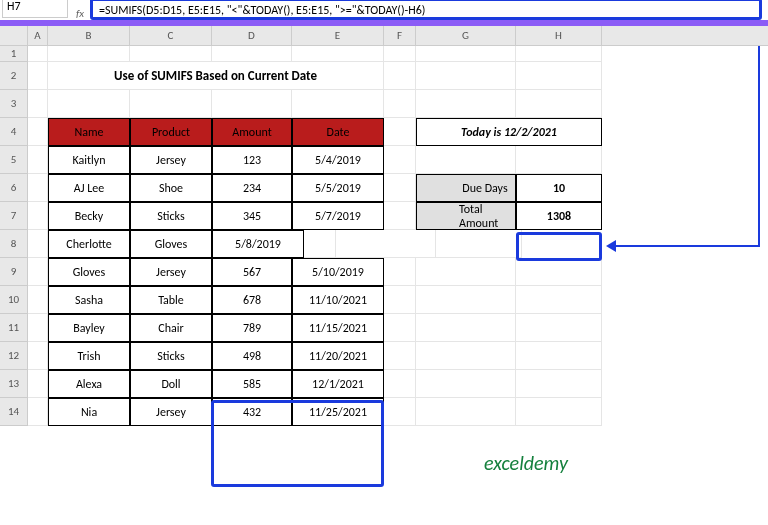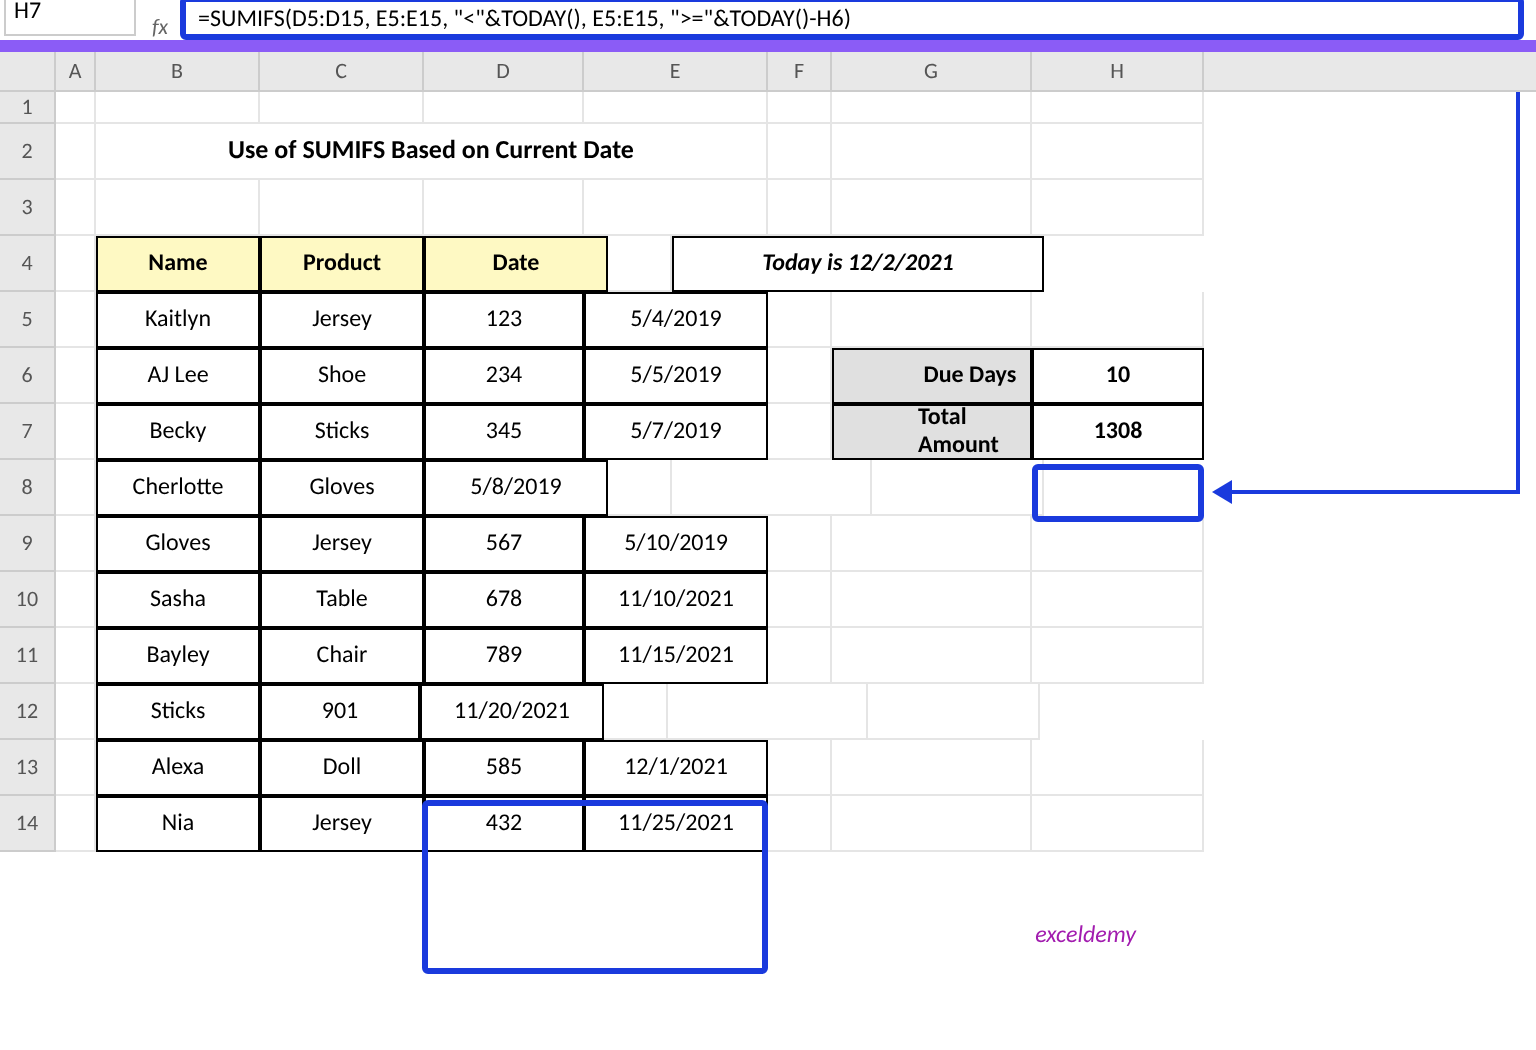--- a/index.html
+++ b/index.html
@@ -16,32 +16,32 @@
 .row-stub { width: 28px; background: #e8e8e8; border-right: 1px solid #ccc; }
 .col-A { width: 20px; } .col-B { width: 82px; } .col-C { width: 82px; } .col-D { width: 80px; } .col-E { width: 92px; } .col-F { width: 32px; } .col-G { width: 100px; } .col-H { width: 86px; }
 
 .grid { position: relative; }
 .row { display: flex; height: 28px; }
 .row-hdr { width: 28px; background: #e8e8e8; border-right: 1px solid #ccc; border-bottom: 1px solid #ccc; display: flex; align-items: center; justify-content: center; font-size: 11px; color: #555; }
 .cell { border-right: 1px solid #e5e5e5; border-bottom: 1px solid #e5e5e5; display: flex; align-items: center; justify-content: center; font-size: 12px; padding: 0 4px; }
 .row1 { height: 16px; }
 
 .title { font-weight: bold; font-size: 13px; }
-.tbl-hd { background: #fef9c3; font-weight: bold; border: 1px solid #000; }
+.tbl-hd { background: #b91c1c; font-weight: normal; border: 1px solid #000; }
 .tbl-cell { border: 1px solid #000; background: #fff; }
-.side-hd { background: #e0e0e0; font-weight: bold; border: 1px solid #000; padding-left: 42px; }
+.side-hd { background: #e0e0e0; font-weight: normal; border: 1px solid #000; padding-left: 42px; }
 .today-box { font-style: italic; font-weight: bold; border: 1px solid #000; justify-content: center; }
 
 .blue-box1 { position: absolute; border: 3px solid #1a3add; border-radius: 3px; pointer-events: none; }
 .blue-box2 { position: absolute; border: 3px solid #1a3add; border-radius: 3px; pointer-events: none; }
 
 .arrow-line { position: absolute; background: #1a3add; }
 .arrow-head { position: absolute; width: 0; height: 0; }
 
-.watermark { position: absolute; right: 200px; bottom: 50px; color: #a21caf; font-size: 12px; font-style: italic; }
+.watermark { position: absolute; right: 200px; bottom: 50px; color: #15803d; font-size: 20px; font-style: italic; }
 </style>
 </head>
 <body>
 
 <div class="formula-bar">
   <div class="cell-ref-box">H7</div>
   <div class="fx-icon">fx</div>
   <div class="formula-input">=SUMIFS(D5:D15, E5:E15, "&lt;"&amp;TODAY(), E5:E15, "&gt;="&amp;TODAY()-H6)</div>
 </div>
 
@@ -90,20 +90,21 @@
         <div class="cell col-F"></div>
         <div class="cell col-G"></div>
         <div class="cell col-H"></div>
       </div>
 
     <div class="row">
         <div class="row-hdr">4</div>
         <div class="cell col-A"></div>
       <div class="cell tbl-hd col-B">Name</div>
       <div class="cell tbl-hd col-C">Product</div>
+      <div class="cell tbl-hd col-D">Amount</div>
       <div class="cell tbl-hd col-E">Date</div>
       <div class="cell col-F"></div>
       <div class="cell today-box" style="width:186px">Today is 12/2/2021</div>
     </div>
 
     <div class="row">
         <div class="row-hdr">5</div>
         <div class="cell col-A"></div>
         <div class="cell tbl-cell col-B">Kaitlyn</div>
         <div class="cell tbl-cell col-C">Jersey</div>
@@ -181,22 +182,23 @@
         <div class="cell tbl-cell col-D">789</div>
         <div class="cell tbl-cell col-E">11/15/2021</div>
         <div class="cell col-F"></div>
         <div class="cell col-G"></div>
         <div class="cell col-H"></div>
       </div>
 
     <div class="row">
         <div class="row-hdr">12</div>
         <div class="cell col-A"></div>
+        <div class="cell tbl-cell col-B">Trish</div>
         <div class="cell tbl-cell col-C">Sticks</div>
-        <div class="cell tbl-cell col-D">901</div>
+        <div class="cell tbl-cell col-D">498</div>
         <div class="cell tbl-cell col-E">11/20/2021</div>
         <div class="cell col-F"></div>
         <div class="cell col-G"></div>
         <div class="cell col-H"></div>
       </div>
 
     <div class="row">
         <div class="row-hdr">13</div>
         <div class="cell col-A"></div>
         <div class="cell tbl-cell col-B">Alexa</div>

